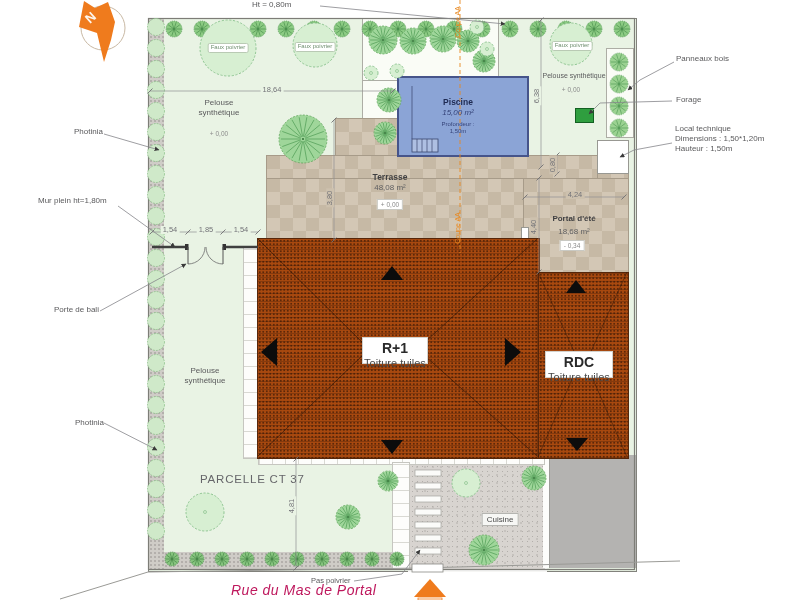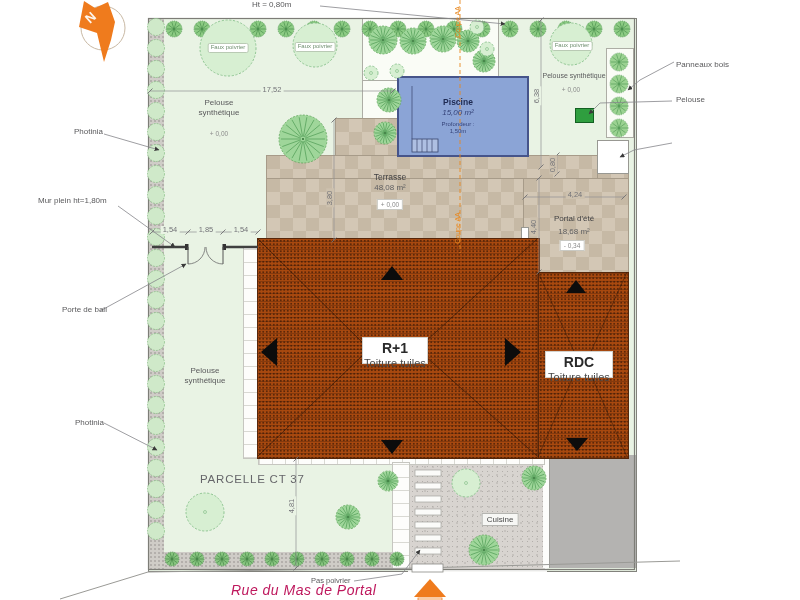--- a/index.html
+++ b/index.html
@@ -27,21 +27,21 @@
   .bg-tile{background:#cdc1ae}
   .pill{position:absolute;transform:translateX(-50%);font-size:6px;color:#6f8f6f;background:#fff;border:1px solid #b9cab4;border-radius:2px;padding:0 2px;white-space:nowrap;line-height:1.3}
   .lvl{position:absolute;transform:translateX(-50%);font-size:6.5px;color:#8a8a8a;background:#fff;border:1px solid #c9c9c3;padding:0 3px;white-space:nowrap;line-height:1.4}
   .plain-lvl{position:absolute;transform:translateX(-50%);font-size:6.5px;color:#8b8b8b;white-space:nowrap}
   .roofbox{position:absolute;background:#fff;border:1px solid #d2d2ce;text-align:center;padding-top:2px}
   .roofbox .t1{display:block;font-size:14px;font-weight:bold;color:#2a2a2a;line-height:1.2}
   .roofbox .t2{display:block;font-size:11px;color:#4a4a4a;line-height:1.2}
   .poolname{font-weight:bold;color:#1e2a52;font-size:8.5px}
   .poolarea{font-style:italic;color:#36447a;font-size:8px}
   .pooldepth{color:#36447a;font-size:6px}
-  .zonename{font-weight:normal;color:#3f3f41;font-size:8.5px}
+  .zonename{font-weight:bold;color:#3f3f41;font-size:8.5px}
   .zonearea{color:#5f5f61;font-size:8px}
   .gpill{position:absolute;transform:translateX(-50%);font-size:8px;color:#4a4a4a;background:#f7f7f5;border:1px solid #b5b5b1;padding:1px 4px;white-space:nowrap}
   .street{position:absolute;font-style:italic;font-size:14px;color:#be185d;letter-spacing:.5px;white-space:nowrap}
   .parcelle{position:absolute;font-size:11.5px;color:#66666a;letter-spacing:.8px;white-space:nowrap}
   .coupe{position:absolute;font-size:7px;color:#e8881f;transform:translate(-50%,-50%) rotate(-90deg);white-space:nowrap}
   #ink{position:absolute;left:0;top:0;pointer-events:none}
 </style>
 </head>
 <body>
 
@@ -780,27 +780,32 @@
       <polygon points="84,1 95,8 108,2 115,22 111,40 104,62 97,33 79,27" fill="#ef7b1d"></polygon>
       <text x="90" y="24" fill="#fdf6ee" font-size="13" font-weight="bold" transform="rotate(-42 90 24)" font-family="&quot;Liberation Sans&quot;,sans-serif">N</text>
       <polygon points="414,597 446,597 430,579" fill="#ef7b1d"></polygon>
       <rect x="418" y="598" width="24" height="2" fill="none" stroke="#ef7b1d" stroke-width="0.8"></rect>
     </svg>
 
   <div class="lbl" style="left:252px;top:0px">Ht = 0,80m</div>
 
   <div class="lbl" style="left:74px;top:127px">Photinia</div>
   <div class="lbl" style="left:38px;top:196px">Mur plein ht=1,80m</div>
-  <div class="lbl" style="left:62px;top:305px">Porte de bali</div>
+  <div class="lbl" style="left:54px;top:305px">Porte de bali</div>
   <div class="lbl" style="left:75px;top:418px">Photinia</div>
 
-  <div class="lbl" style="left:676px;top:60px">Panneaux bois</div>
-  <div class="lbl" style="left:676px;top:95px">Pelouse</div>
-
-  <div class="dimt bg-lawn" style="left:272px;top:86px">17,52</div>
+  <div class="lbl" style="left:676px;top:54px">Panneaux bois</div>
+  <div class="lbl" style="left:676px;top:95px">Forage</div>
+  <div class="lbl" style="left:675px;top:124px">
+    <span style="display:block">Local technique</span>
+    <span style="display:block">Dimensions : 1,50*1,20m</span>
+    <span style="display:block">Hauteur :  1,50m</span>
+  </div>
+
+  <div class="dimt bg-lawn" style="left:272px;top:86px">18,64</div>
   <div class="dimr bg-lawn" style="left:537px;top:96px">6,38</div>
   <div class="dimr bg-tile" style="left:330px;top:198px">3,80</div>
   <div class="dimt bg-tile" style="left:575px;top:191px">4,24</div>
   <div class="dimr bg-tile" style="left:534px;top:227px">4,40</div>
   <div class="dimr bg-tile" style="left:553px;top:165px">0,80</div>
   <div class="dimt bg-lawn" style="left:170px;top:226px">1,54</div>
   <div class="dimt bg-lawn" style="left:206px;top:226px">1,85</div>
   <div class="dimt bg-lawn" style="left:241px;top:226px">1,54</div>
   <div class="dimr bg-lawn" style="left:292px;top:506px">4,81</div>
 

